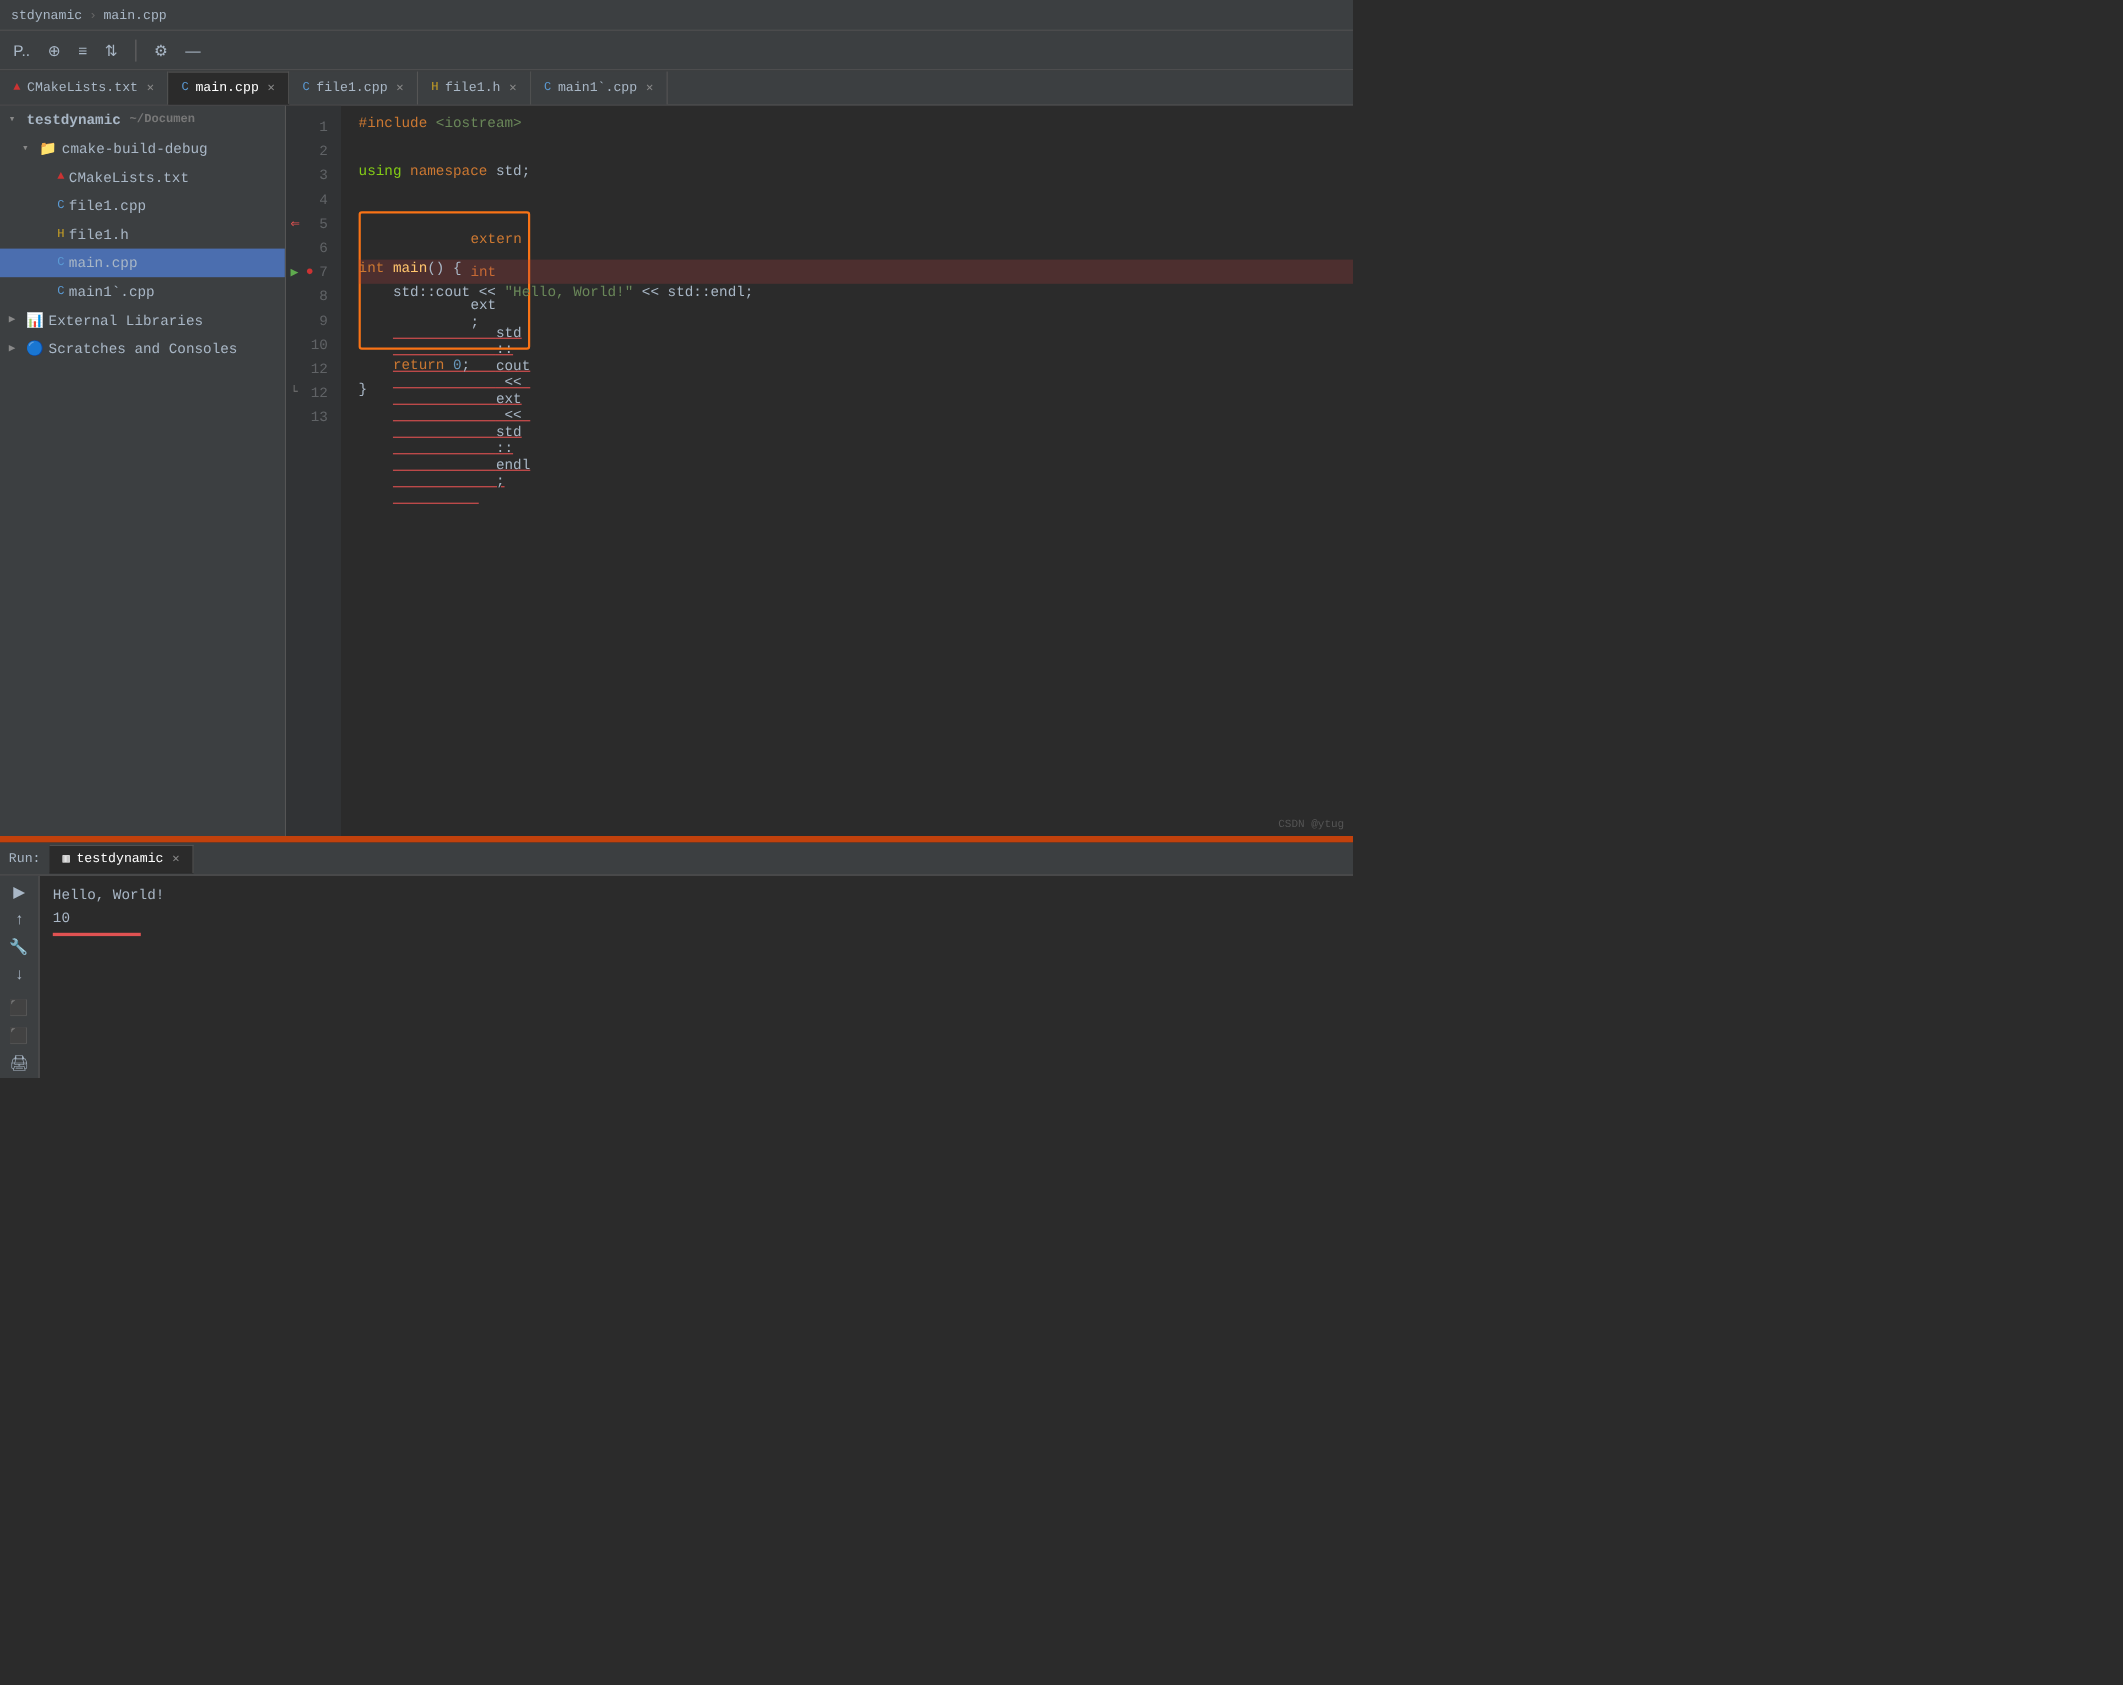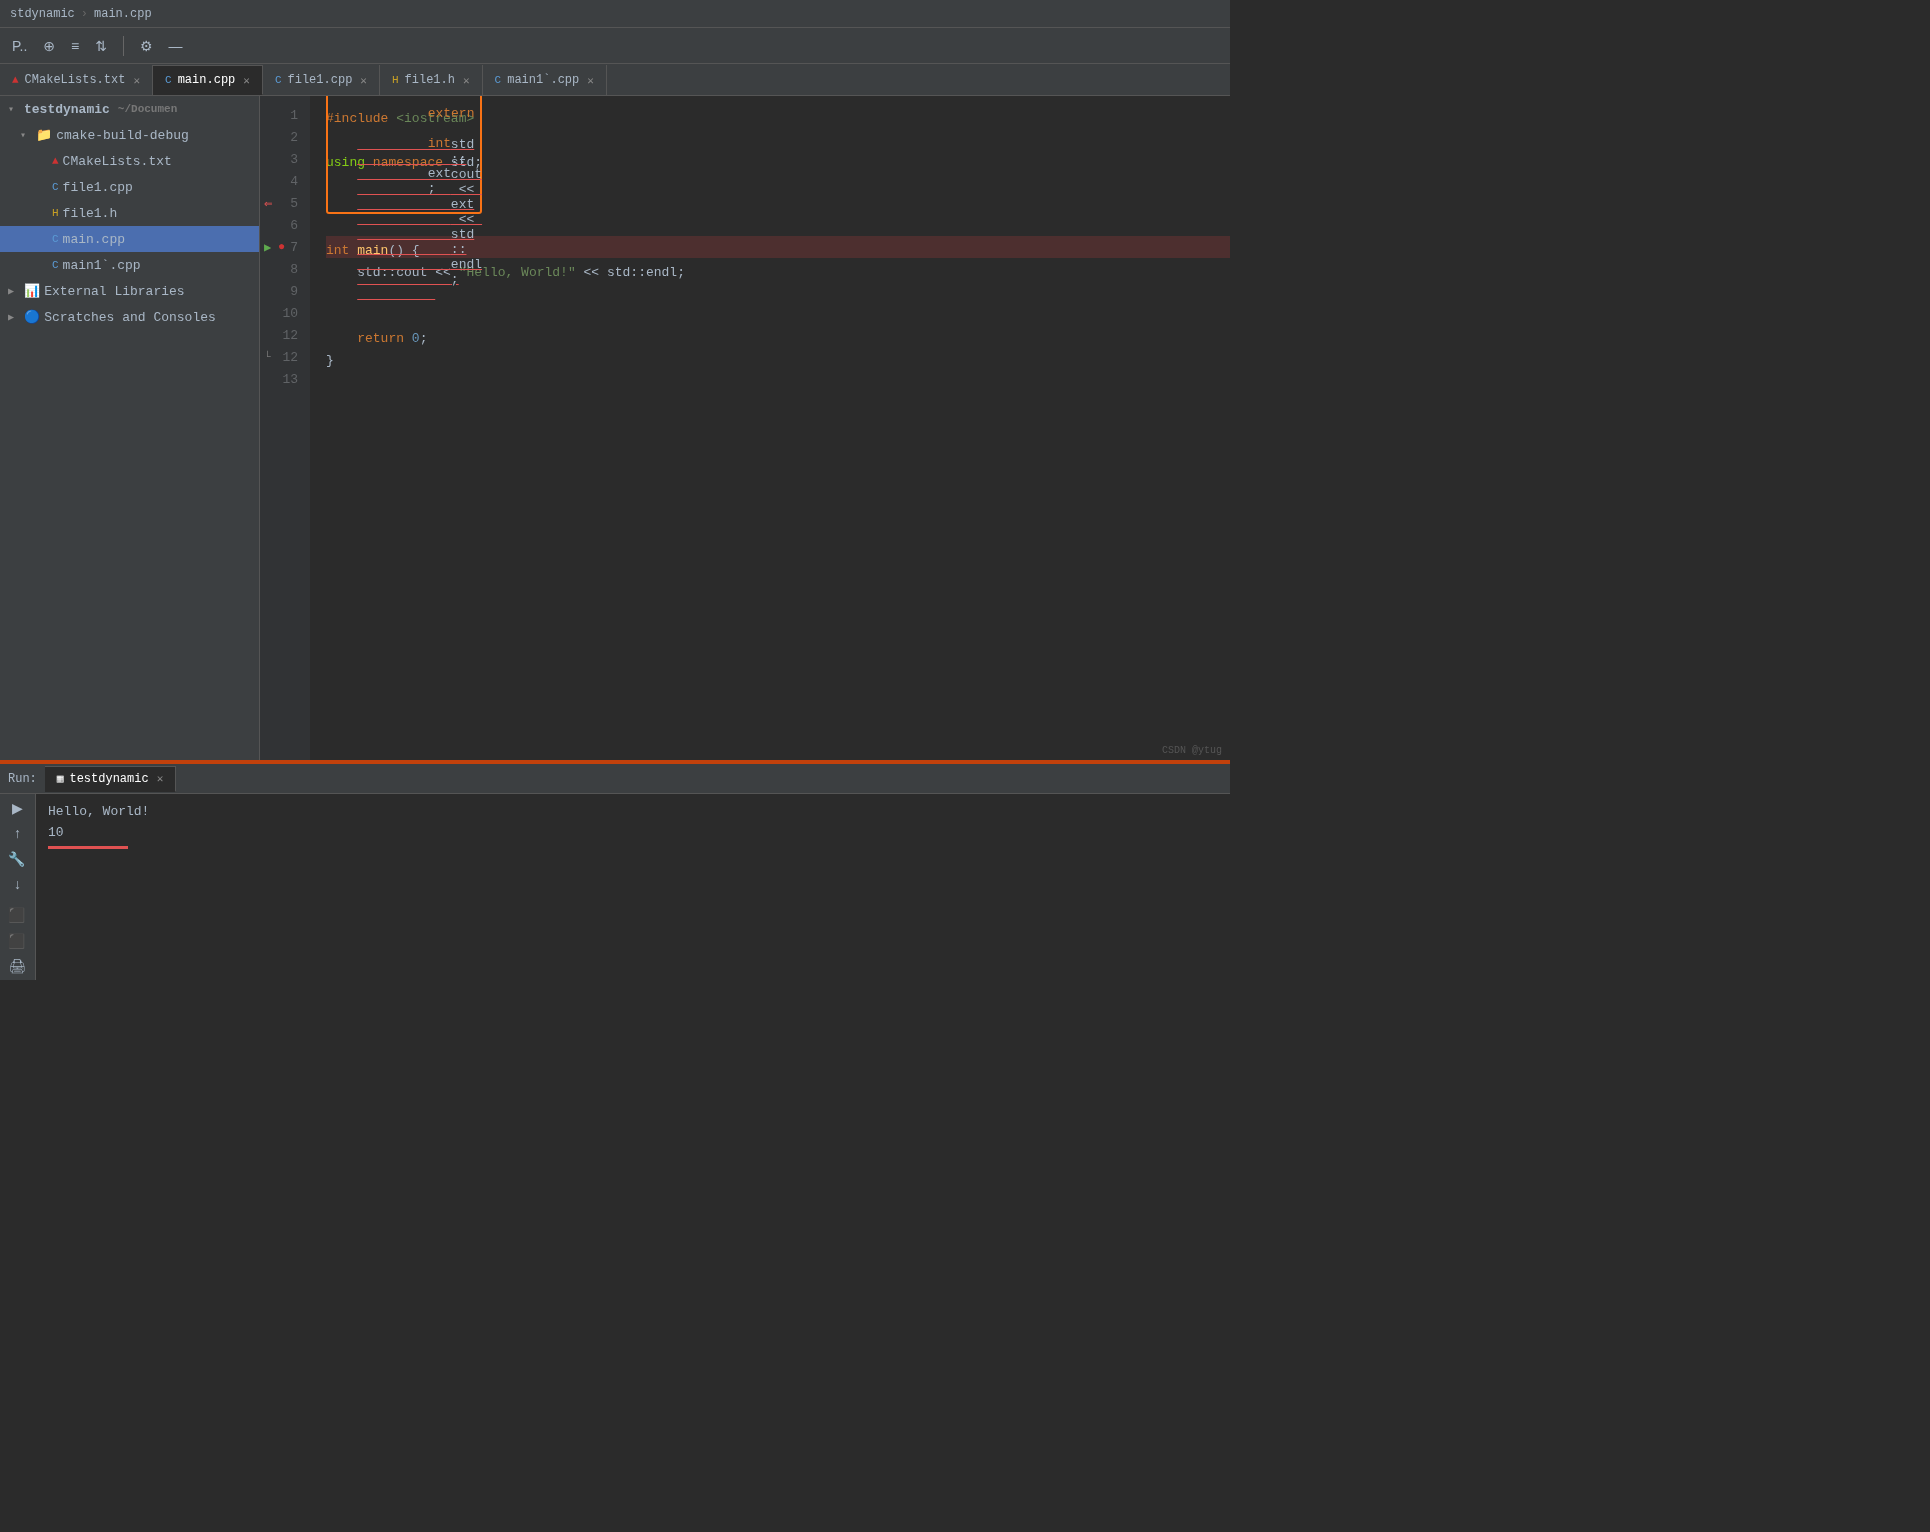--- a/index.html
+++ b/index.html
@@ -164,42 +164,42 @@
     .line-num .arrow-icon { color: #e05252; font-size: 14px; }
 
     .code-lines {
       flex: 1;
       padding: 8px 0 8px 16px;
       color: #a9b7c6;
     }
     .code-line {
       height: 22px;
       display: flex;
-      align-items: flex-end;
+      align-items: flex-start;
       font-size: 13px;
       white-space: pre;
       position: relative;
     }
     .code-line.highlight-row {
       background: rgba(180, 60, 60, 0.25);
     }
 
     
     .extern-box {
       border: 2px solid #f97316;
       border-radius: 3px;
       padding: 1px 6px;
       display: inline-block;
     }
 
     
     .bottom-panel {
       height: 220px;
       background: #2b2b2b;
-      border-top: 4px solid #c2410c;
+      border-top: 6px solid #c2410c;
       display: flex;
       flex-direction: column;
       flex-shrink: 0;
     }
     .bottom-tab-bar {
       display: flex;
       align-items: center;
       background: #3c3f41;
       height: 30px;
       border-bottom: 1px solid #555;

